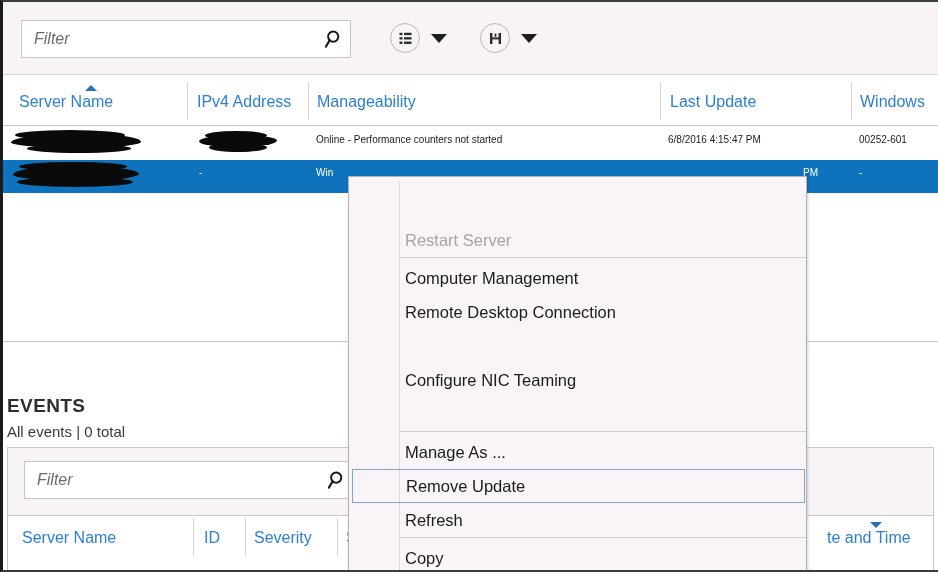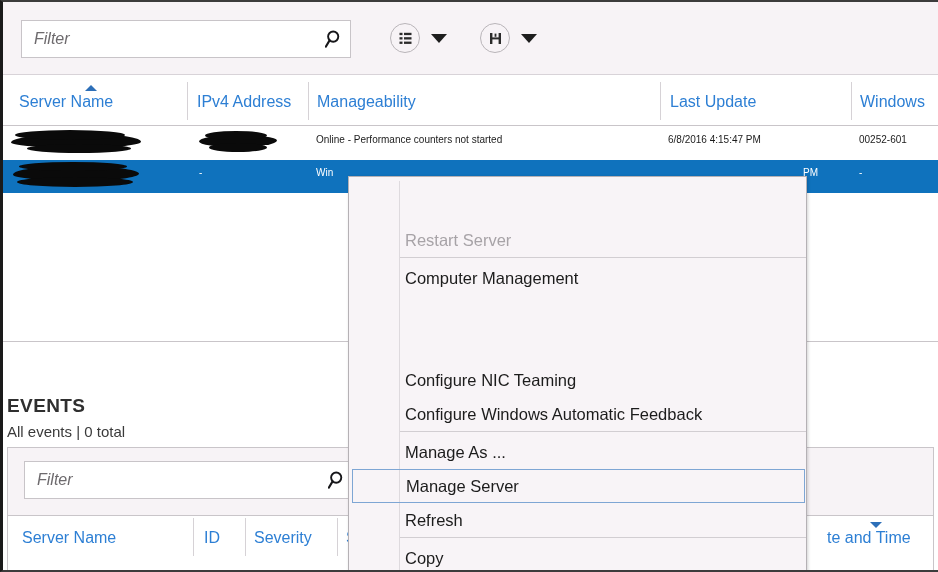--- a/index.html
+++ b/index.html
@@ -443,38 +443,38 @@
     <div class="ctx-item disabled" style="top:46px;">
       <span class="ctx-label">Restart Server</span>
     </div>
 
     <div class="ctx-sep" style="top:80px;"></div>
 
     <div class="ctx-item" style="top:84px;">
       <span class="ctx-label">Computer Management</span>
     </div>
 
+    <div class="ctx-item" style="top:118px;">
+      <span class="ctx-label">Remote Desktop Connection</span>
+    </div>
 
 
     <div class="ctx-item" style="top:186px;">
       <span class="ctx-label">Configure NIC Teaming</span>
     </div>
 
-    <div class="ctx-item" style="top:220px;">
-      <span class="ctx-label">Configure Windows Automatic Feedback</span>
-    </div>
 
     <div class="ctx-sep" style="top:254px;"></div>
 
     <div class="ctx-item" style="top:258px;">
       <span class="ctx-label">Manage As ...</span>
     </div>
 
     <div class="ctx-item focused" style="top:292px;">
-      <span class="ctx-label">Manage Server</span>
+      <span class="ctx-label">Remove Update</span>
     </div>
 
     <div class="ctx-item" style="top:326px;">
       <span class="ctx-label">Refresh</span>
     </div>
 
     <div class="ctx-sep" style="top:360px;"></div>
 
     <div class="ctx-item" style="top:364px;">
       <span class="ctx-label">Copy</span>

